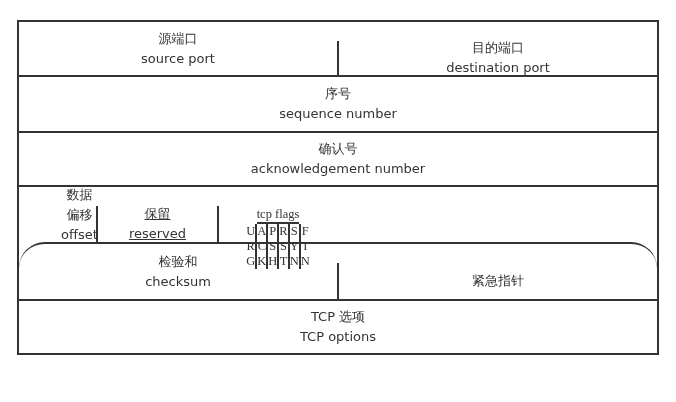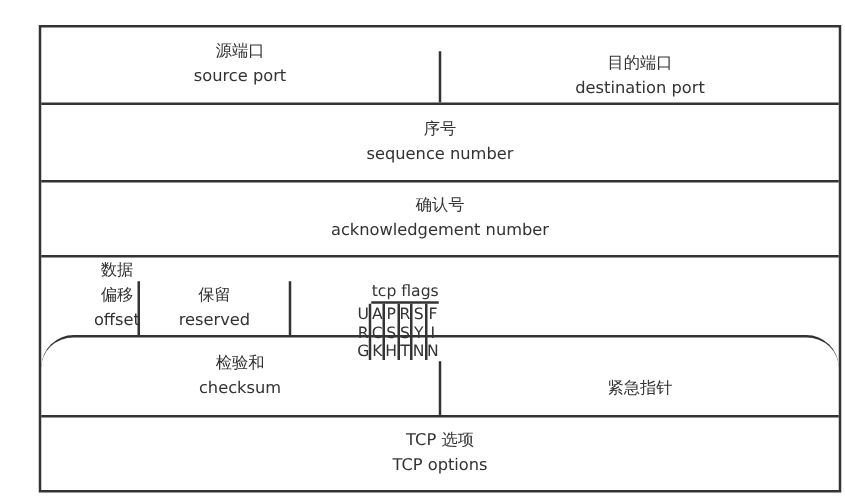--- a/index.html
+++ b/index.html
@@ -10,24 +10,24 @@
     width: 676px;
     height: 402px;
     background: #ffffff;
     font-family: "DejaVu Sans", "Liberation Sans", sans-serif;
     color: #333333;
     position: relative;
     overflow: hidden;
   }
   .diagram {
     position: absolute;
-    left: 31px;
+    left: 17px;
     top: 20px;
     width: 642px;
-    height: 374px;
+    height: 335px;
     border: 2px solid #333333;
     box-sizing: border-box;
     display: flex;
     flex-direction: column;
     font-size: 13px;
     line-height: 20px;
   }
   .row {
     display: flex;
     flex-direction: row;
@@ -52,31 +52,32 @@
     text-align: center;
     min-width: 0;
     min-height: 0;
   }
   .cell + .cell {
     border-left: 2px solid #333333;
     margin-top: 19px;
   }
   .grow { flex: 1 1 0; }
   .w-offset { flex: 0 0 77px; padding-left: 44px; }
-  .w-reserved { flex: 0 0 121px; }
+  .w-reserved { flex: 0 0 121px; text-decoration: underline; }
   .w-flags { flex: 0 0 120px; }
   .zh { display: block; }
   .en { display: block; }
   
   .flags-box {
     display: flex;
     flex-direction: column;
-    align-items: flex-end;
+    align-items: center;
     justify-content: flex-start;
     padding: 0;
+    font-family: Liberation Serif, serif;
   }
   .flags-header {
     flex: 0 0 16px;
     line-height: 16px;
     font-size: 12.5px;
     text-align: center;
     border-bottom: 2px solid #333333;
     box-sizing: border-box;
   }
   .flags-cells {

